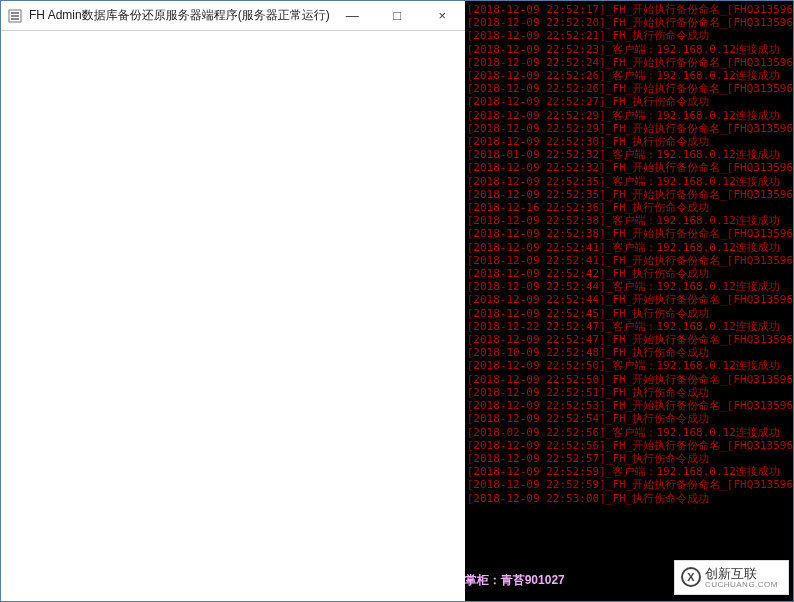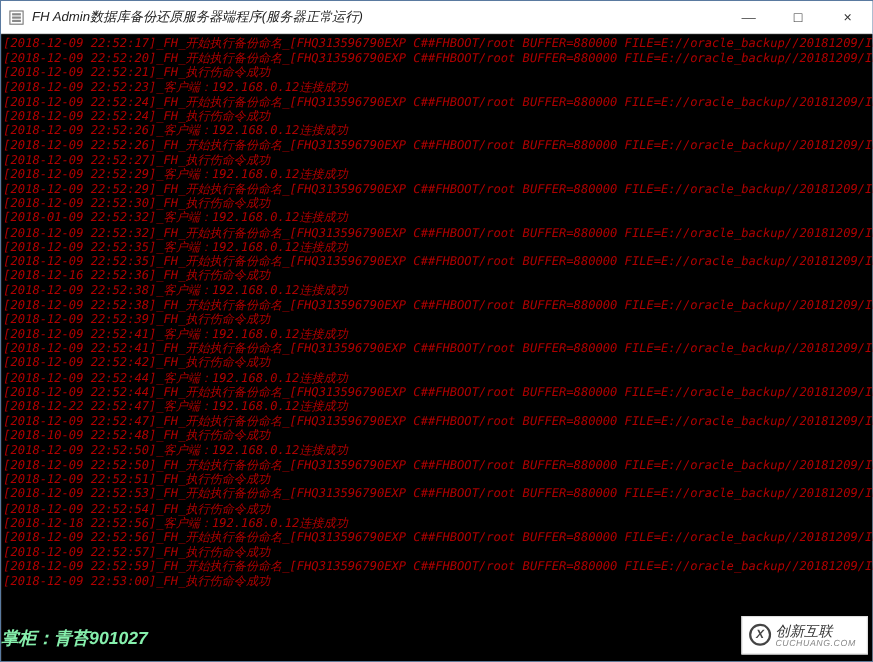--- a/index.html
+++ b/index.html
@@ -1,22 +1,21 @@
 <!DOCTYPE html>
 <html><head>
 <meta charset="utf-8">
 <style>
   * { margin: 0; padding: 0; box-sizing: border-box; }
   html, body { width: 794px; height: 602px; overflow: hidden; font-family: "Microsoft YaHei", "SimSun", Arial, sans-serif; }
   .window {
     width: 794px; height: 602px;
     border: 1px solid #5a7aa0;
-    display: flex; flex-direction: column;
+    display: flex; 
     background: #fff;
-    font-style: italic;
   }
   .titlebar {
     height: 30px; background: #ffffff;
     display: flex; align-items: center;
     border-bottom: 1px solid #d0d0d0;
     padding-left: 6px;
     font-size: 12px;
     color: #222;
   }
   .titlebar .icon {
@@ -37,22 +36,22 @@
     font-family: "NSimSun","SimSun","Consolas",monospace;
     font-size: 11px; line-height: 13.2px;
     white-space: nowrap; overflow: hidden;
     padding: 2px 2px;
     position: relative;
   }
   .console .row { display:block; }
   .watermark-left {
     position: absolute; left: 0px; bottom: 14px;
     font-family: "Microsoft YaHei", sans-serif;
-    font-size: 16px; font-weight: 700;
-    color: #86efac;
+    font-size: 12px; font-weight: 700;
+    color: #f0abfc;
     text-shadow: 0 0 1px rgba(0,0,0,.3);
     pointer-events: none;
   }
   .watermark-right {
     position: absolute; right: 4px; bottom: 6px;
     background: #fff; color: #333;
     font-family: "Microsoft YaHei", sans-serif;
     font-size: 13px;
     padding: 6px 10px 4px 30px;
     border: 1px solid #ddd;
@@ -87,51 +86,51 @@
       <div class="winbtn close">×</div>
     </div>
   </div>
 
   <div class="console" id="console">
       <span class="row">[2018-12-09 22:52:17]_FH_开始执行备份命名_[FHQ313596790EXP C##FHBOOT/root BUFFER=880000 FILE=E://oracle_backup//20181209/IM_FGROU</span>
       <span class="row">[2018-12-09 22:52:20]_FH_开始执行备份命名_[FHQ313596790EXP C##FHBOOT/root BUFFER=880000 FILE=E://oracle_backup//20181209/IM_FGROU</span>
       <span class="row">[2018-12-09 22:52:21]_FH_执行伤命令成功</span>
       <span class="row">[2018-12-09 22:52:23]_客户端：192.168.0.12连接成功</span>
       <span class="row">[2018-12-09 22:52:24]_FH_开始执行备份命名_[FHQ313596790EXP C##FHBOOT/root BUFFER=880000 FILE=E://oracle_backup//20181209/IM_FGROU</span>
-      <span class="row">[2018-12-09 22:52:24]_FH_执行伤命令成功</span>
       <span class="row">[2018-12-09 22:52:26]_客户端：192.168.0.12连接成功</span>
       <span class="row">[2018-12-09 22:52:26]_FH_开始执行备份命名_[FHQ313596790EXP C##FHBOOT/root BUFFER=880000 FILE=E://oracle_backup//20181209/IM_FGROU</span>
       <span class="row">[2018-12-09 22:52:27]_FH_执行伤命令成功</span>
       <span class="row">[2018-12-09 22:52:29]_客户端：192.168.0.12连接成功</span>
       <span class="row">[2018-12-09 22:52:29]_FH_开始执行备份命名_[FHQ313596790EXP C##FHBOOT/root BUFFER=880000 FILE=E://oracle_backup//20181209/IM_FGROU</span>
       <span class="row">[2018-12-09 22:52:30]_FH_执行伤命令成功</span>
       <span class="row">[2018-01-09 22:52:32]_客户端：192.168.0.12连接成功</span>
       <span class="row">[2018-12-09 22:52:32]_FH_开始执行备份命名_[FHQ313596790EXP C##FHBOOT/root BUFFER=880000 FILE=E://oracle_backup//20181209/IM_FGROU</span>
       <span class="row">[2018-12-09 22:52:35]_客户端：192.168.0.12连接成功</span>
       <span class="row">[2018-12-09 22:52:35]_FH_开始执行备份命名_[FHQ313596790EXP C##FHBOOT/root BUFFER=880000 FILE=E://oracle_backup//20181209/IM_FGROU</span>
       <span class="row">[2018-12-16 22:52:36]_FH_执行伤命令成功</span>
       <span class="row">[2018-12-09 22:52:38]_客户端：192.168.0.12连接成功</span>
       <span class="row">[2018-12-09 22:52:38]_FH_开始执行备份命名_[FHQ313596790EXP C##FHBOOT/root BUFFER=880000 FILE=E://oracle_backup//20181209/IM_FGROU</span>
-      <span class="row">[2018-12-09 22:52:39]_FH_执行伤命令成功</span>
       <span class="row">[2018-12-09 22:52:41]_客户端：192.168.0.12连接成功</span>
       <span class="row">[2018-12-09 22:52:41]_FH_开始执行备份命名_[FHQ313596790EXP C##FHBOOT/root BUFFER=880000 FILE=E://oracle_backup//20181209/IM_FGROU</span>
       <span class="row">[2018-12-09 22:52:42]_FH_执行伤命令成功</span>
       <span class="row">[2018-12-09 22:52:44]_客户端：192.168.0.12连接成功</span>
       <span class="row">[2018-12-09 22:52:44]_FH_开始执行备份命名_[FHQ313596790EXP C##FHBOOT/root BUFFER=880000 FILE=E://oracle_backup//20181209/IM_FGROU</span>
+      <span class="row">[2018-12-09 22:52:45]_FH_执行伤命令成功</span>
       <span class="row">[2018-12-22 22:52:47]_客户端：192.168.0.12连接成功</span>
       <span class="row">[2018-12-09 22:52:47]_FH_开始执行备份命名_[FHQ313596790EXP C##FHBOOT/root BUFFER=880000 FILE=E://oracle_backup//20181209/IM_FGROU</span>
       <span class="row">[2018-10-09 22:52:48]_FH_执行伤命令成功</span>
       <span class="row">[2018-12-09 22:52:50]_客户端：192.168.0.12连接成功</span>
       <span class="row">[2018-12-09 22:52:50]_FH_开始执行备份命名_[FHQ313596790EXP C##FHBOOT/root BUFFER=880000 FILE=E://oracle_backup//20181209/IM_FGROU</span>
       <span class="row">[2018-12-09 22:52:51]_FH_执行伤命令成功</span>
       <span class="row">[2018-12-09 22:52:53]_FH_开始执行备份命名_[FHQ313596790EXP C##FHBOOT/root BUFFER=880000 FILE=E://oracle_backup//20181209/IM_FGROU</span>
       <span class="row">[2018-12-09 22:52:54]_FH_执行伤命令成功</span>
-      <span class="row">[2018-12-18 22:52:56]_客户端：192.168.0.12连接成功</span>
+      <span class="row">[2018-02-09 22:52:56]_客户端：192.168.0.12连接成功</span>
       <span class="row">[2018-12-09 22:52:56]_FH_开始执行备份命名_[FHQ313596790EXP C##FHBOOT/root BUFFER=880000 FILE=E://oracle_backup//20181209/IM_FGROU</span>
       <span class="row">[2018-12-09 22:52:57]_FH_执行伤命令成功</span>
+      <span class="row">[2018-12-09 22:52:59]_客户端：192.168.0.12连接成功</span>
       <span class="row">[2018-12-09 22:52:59]_FH_开始执行备份命名_[FHQ313596790EXP C##FHBOOT/root BUFFER=880000 FILE=E://oracle_backup//20181209/IM_FGROU</span>
       <span class="row">[2018-12-09 22:53:00]_FH_执行伤命令成功</span>
     <div class="watermark-left">掌柜：青苔901027</div>
     <div class="watermark-right">
       <span class="logo">X</span>
       <div>创新互联</div>
       <div class="sub">CUCHUANG.COM</div>
     </div>
   </div>
 </div>

